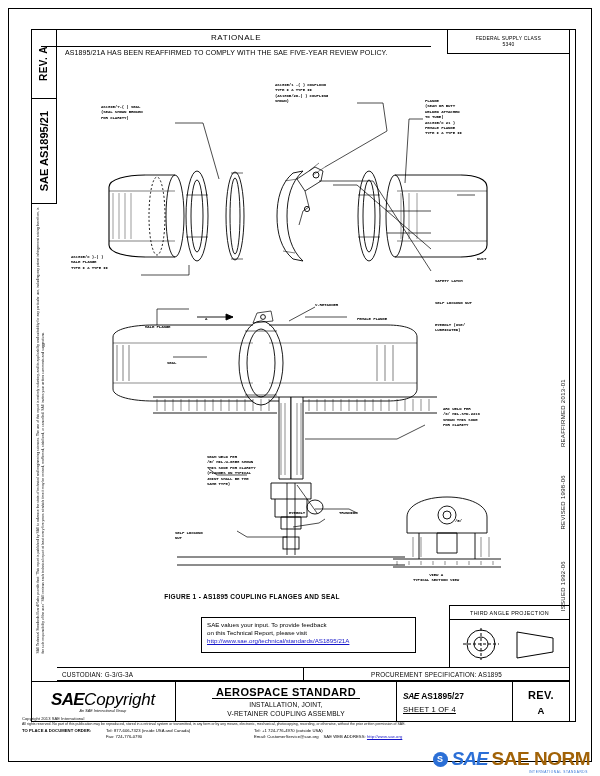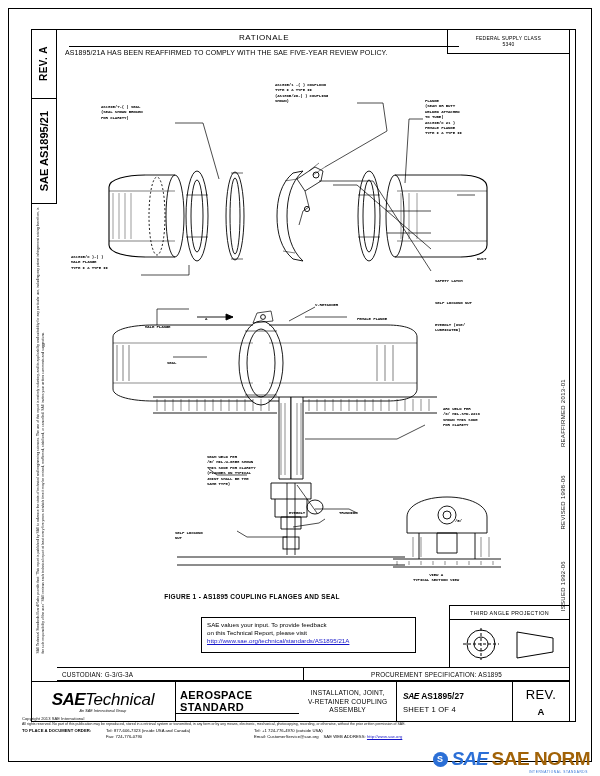--- a/index.html
+++ b/index.html
@@ -29,21 +29,21 @@
          transform:rotate(-90deg);transform-origin:center center;
          font-size:3.4px;line-height:4.6px;color:#111;text-align:left;
          font-family:"Liberation Sans",sans-serif;}
 
   
   .datestamp{position:absolute;writing-mode:vertical-rl;transform:rotate(180deg);
         font-size:6px;letter-spacing:.3px;color:#111;white-space:nowrap;}
   .right-rule{position:absolute;left:560px;top:20px;width:0;height:693px;border-left:1px solid #000;}
 
   
-  .rationale-hdr{position:absolute;left:60px;top:20px;width:390px;height:18px;
+  .rationale-hdr{position:absolute;left:32px;top:20px;width:390px;height:18px;
         border-bottom:1.5px solid #000;box-sizing:border-box;
         display:flex;align-items:center;justify-content:center;
         font-size:8px;letter-spacing:.6px;}
   .fsc-box{position:absolute;left:438px;top:20px;width:122px;height:25px;
         border-left:1.5px solid #000;border-bottom:1.5px solid #000;box-sizing:border-box;
         display:flex;flex-direction:column;align-items:center;justify-content:center;
         font-size:5px;line-height:6.5px;text-align:center;letter-spacing:.2px;}
   .rationale-txt{position:absolute;left:48px;top:40px;width:390px;height:24px;
         display:flex;align-items:flex-start;padding-left:8px;box-sizing:border-box;
         font-size:7px;letter-spacing:.1px;}
@@ -82,32 +82,32 @@
 
   
   .titleblock{position:absolute;left:22px;top:672px;width:538px;height:41px;
        border-top:1.5px solid #000;box-sizing:border-box;display:flex;}
   .tb-logo{width:145px;border-right:1.5px solid #000;box-sizing:border-box;
        display:flex;flex-direction:column;align-items:center;justify-content:center;}
   .sae-wordmark{font-size:17px;font-weight:bold;font-style:italic;letter-spacing:-.6px;line-height:17px;}
   .sae-wordmark .aero{font-weight:normal;font-style:italic;letter-spacing:-.2px;}
   .tb-logo .tagline{font-size:3.6px;font-style:italic;margin-top:1px;letter-spacing:.1px;}
   .tb-center{flex:1;border-right:1.5px solid #000;box-sizing:border-box;
-       display:flex;align-items:center;justify-content:center;}
+       display:flex;flex-direction:column;align-items:center;justify-content:center;}
   .tb-center .std{font-size:11px;font-weight:bold;letter-spacing:.4px;
        border-bottom:1.2px solid #000;padding:0 4px 0px 4px;margin-bottom:2px;}
   .tb-center .sub{font-size:6.6px;line-height:8.6px;text-align:center;letter-spacing:.2px;}
   .tb-num{width:116px;border-right:1.5px solid #000;box-sizing:border-box;
        display:flex;flex-direction:column;justify-content:center;padding-left:6px;}
   .tb-num .l1{font-size:8.4px;font-weight:bold;letter-spacing:.1px;}
   .tb-num .l1 .sae{font-style:italic;letter-spacing:-.4px;}
-  .tb-num .l2{font-size:7.6px;margin-top:4px;letter-spacing:.2px;}
+  .tb-num .l2{font-size:7.6px;margin-top:4px;letter-spacing:.2px;text-decoration:underline;}
   .tb-rev{width:56px;box-sizing:border-box;display:flex;flex-direction:column;
        align-items:center;justify-content:center;}
-  .tb-rev .r1{font-size:13px;font-weight:normal;letter-spacing:.3px;text-align:right;}
+  .tb-rev .r1{font-size:11px;font-weight:bold;letter-spacing:.3px;text-align:right;}
   .tb-rev .r2{font-size:9.5px;font-weight:bold;margin-top:4px;}
 
   
   .footer{position:absolute;left:22px;top:716px;width:545px;}
   .f-copy{font-size:4.1px;line-height:5.2px;letter-spacing:.05px;color:#111;}
   .f-rights{font-size:3.5px;line-height:4.5px;letter-spacing:.02px;color:#111;margin-top:.5px;}
   .f-order{display:flex;margin-top:2px;font-size:4.2px;line-height:5.6px;letter-spacing:.05px;}
   .f-order .lbl{font-weight:bold;width:84px;}
   .f-order .m{width:148px;}
   .f-order .r{flex:1;}
@@ -369,21 +369,21 @@
   </div>
 
   <div class="strip">
     <div class="c1">CUSTODIAN: G-3/G-3A</div>
     <div class="c2">PROCUREMENT SPECIFICATION: AS1895</div>
   </div>
 
   <div class="titleblock">
     <div class="tb-logo">
       <div class="sae-wordmark">
-        <span>SAE</span><span class="aero">Technical</span>
+        <span>SAE</span><span class="aero">Copyright</span>
       </div>
       <div class="tagline">An SAE International Group</div>
     </div>
     <div class="tb-center">
       <div class="std">AEROSPACE STANDARD</div>
       <div class="sub">
         <div>INSTALLATION, JOINT,</div>
         <div>V-RETAINER COUPLING ASSEMBLY</div>
       </div>
     </div>

